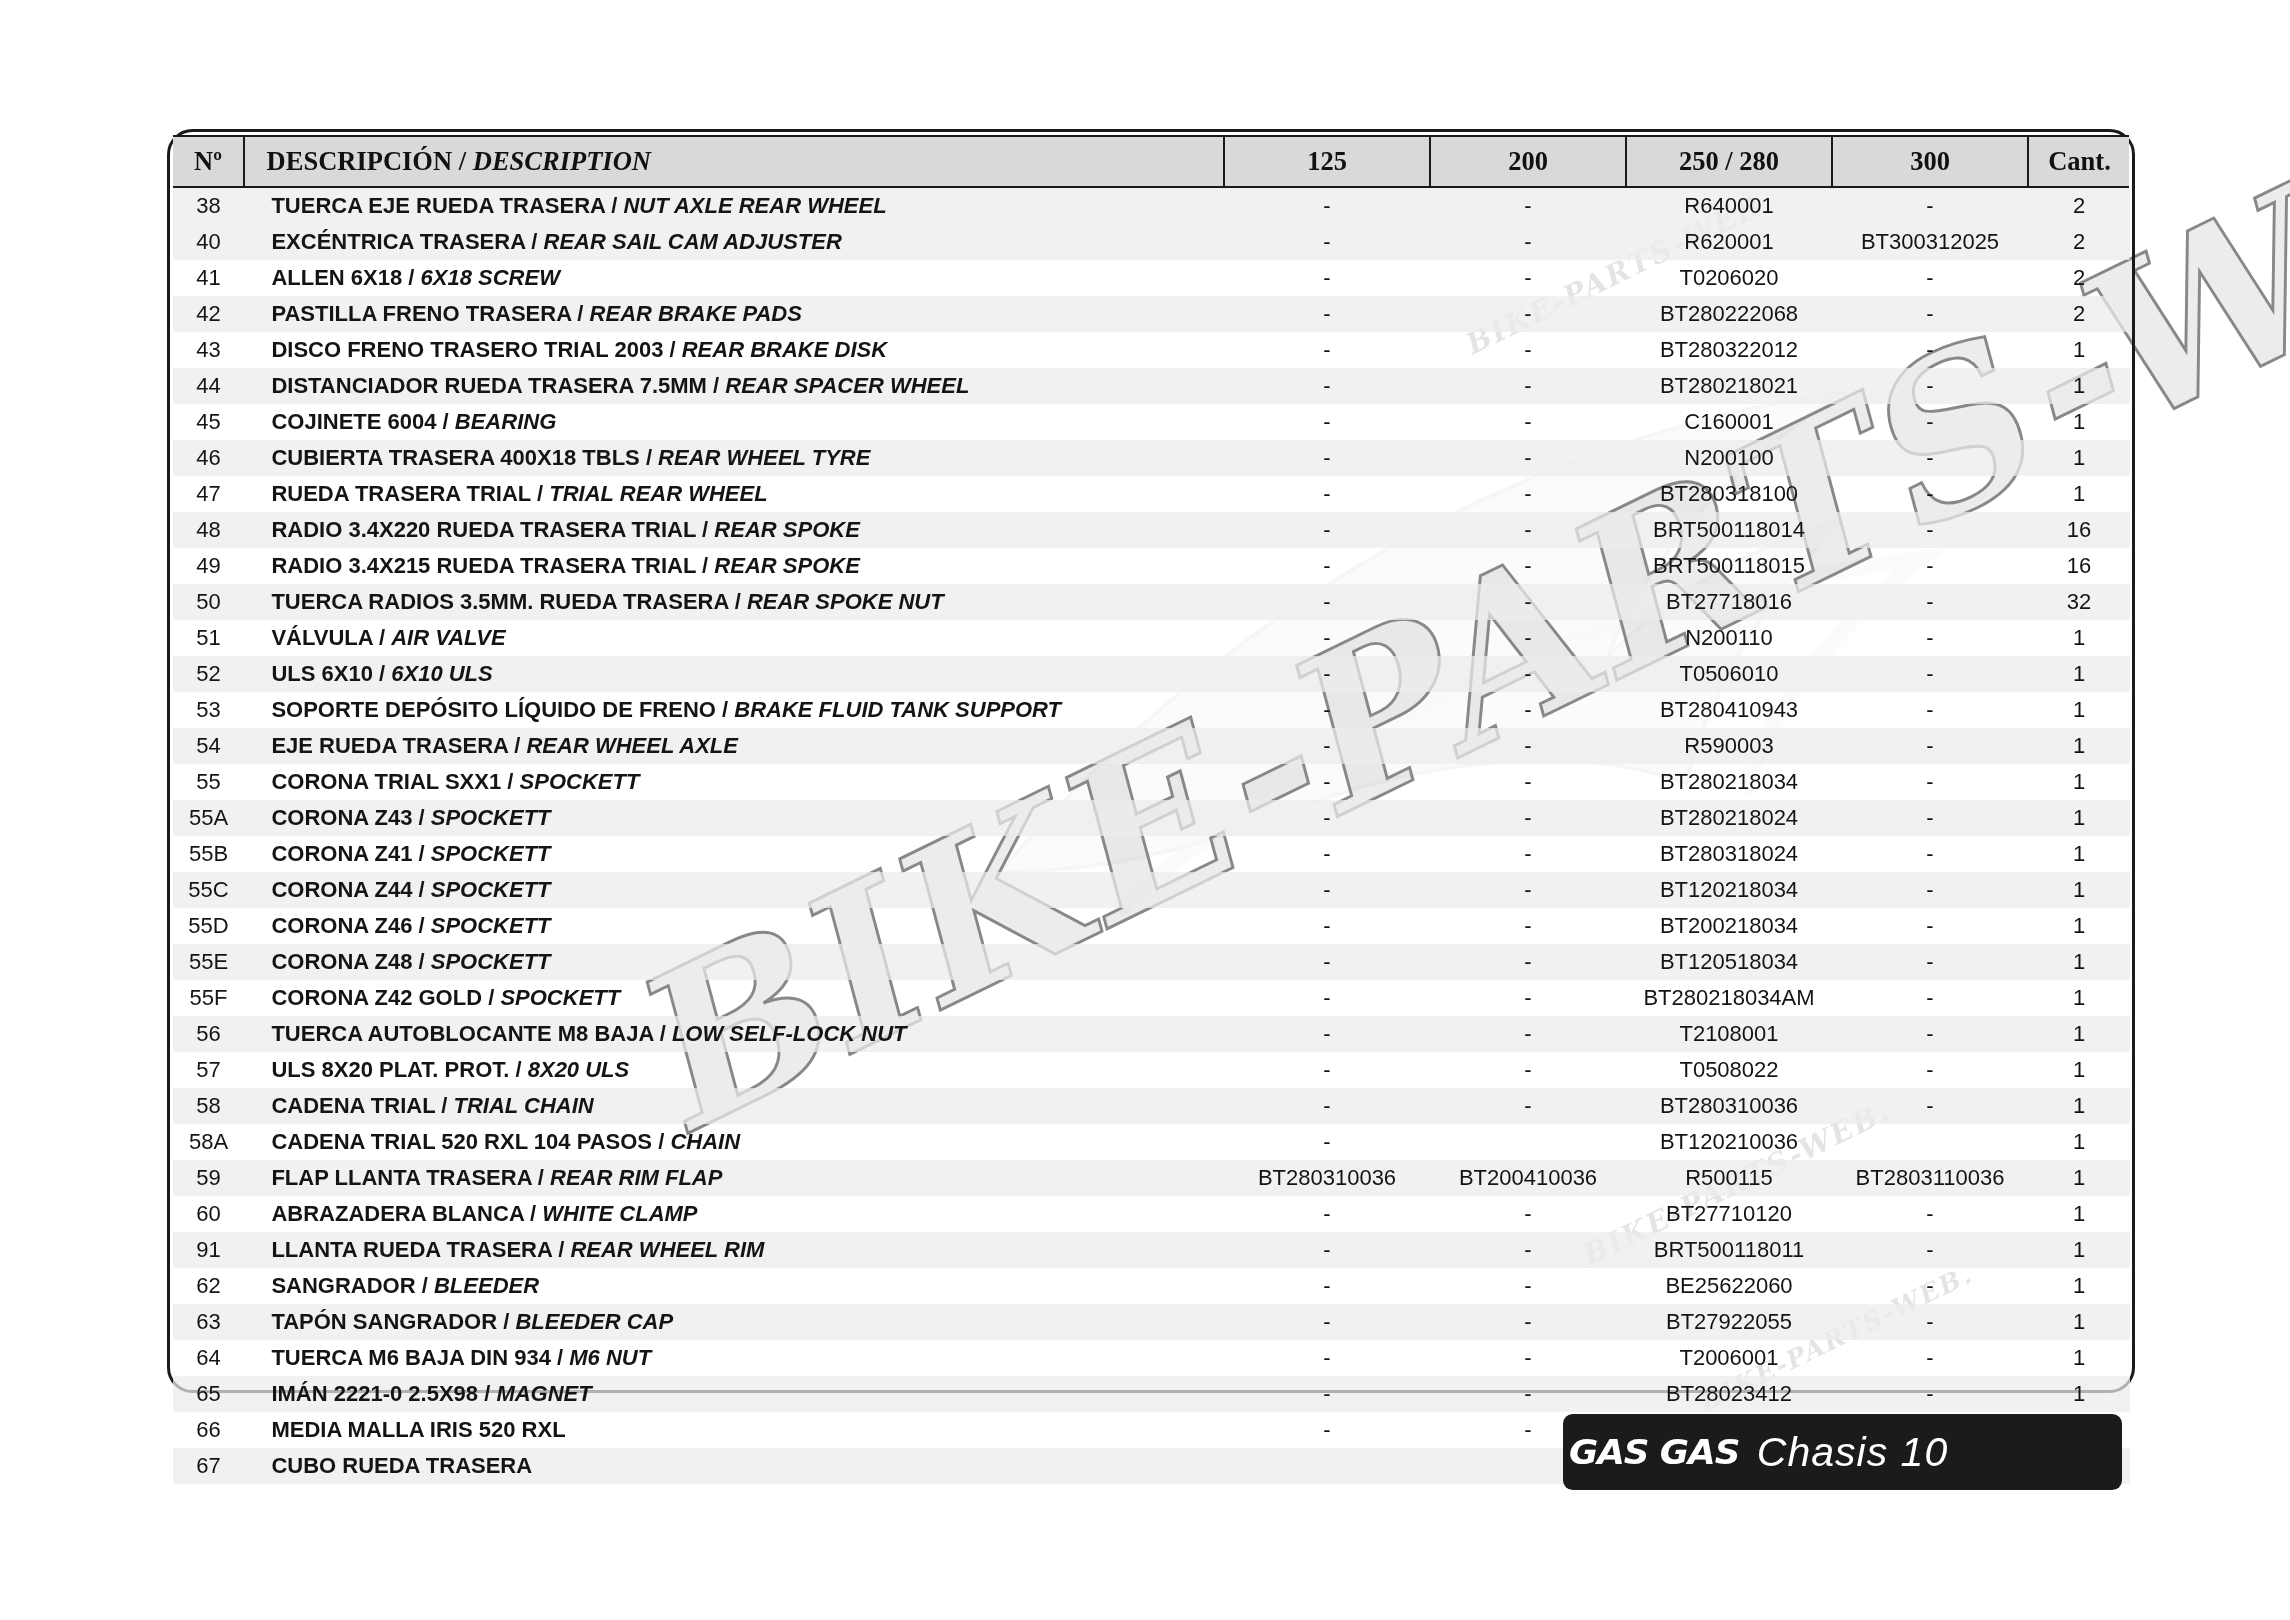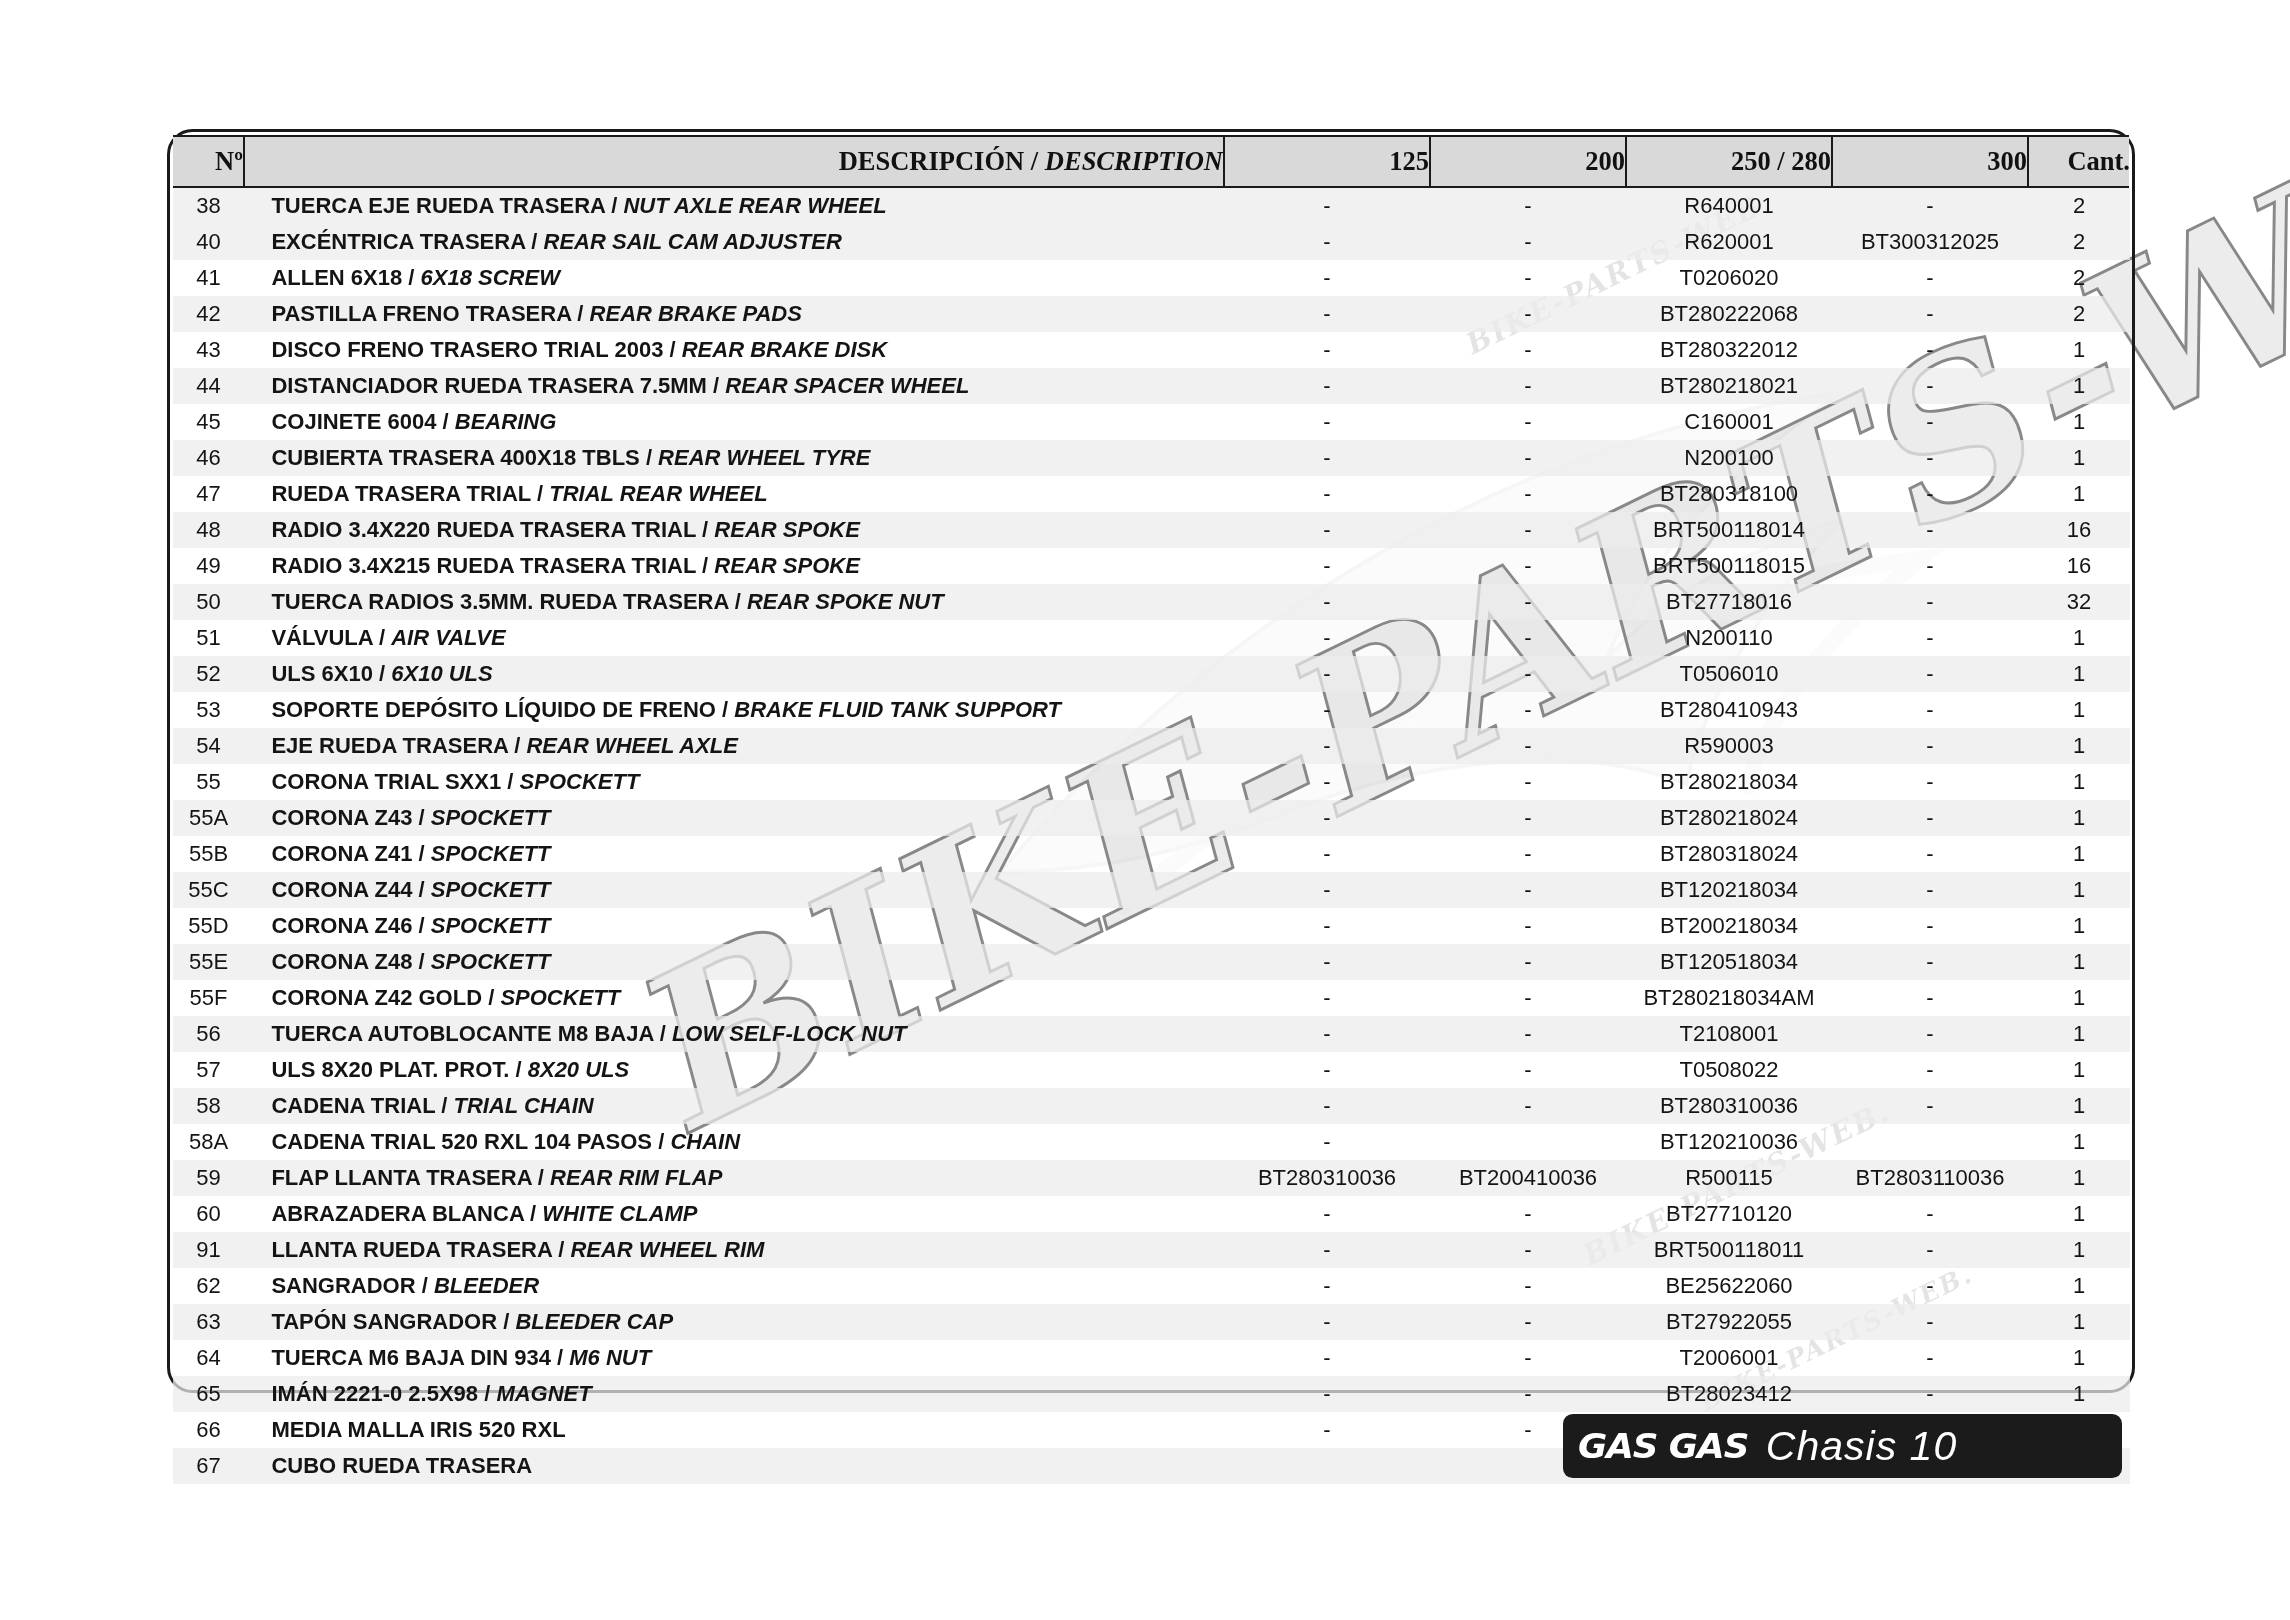--- a/index.html
+++ b/index.html
@@ -119,21 +119,20 @@
   table.parts col.c-cant   { width: 102px; }
 
   table.parts thead th {
     height: 53px;
     font-size: 26.5px;
     font-weight: bold;
     color: #111;
     padding: 0;
     vertical-align: middle;
     background: transparent;
-    text-align: right;
   }
   th.th-no { font-family: "Liberation Serif", serif; font-size: 27.4px; }
   th.th-desc {
     font-family: "Liberation Serif", serif;
     font-size: 30px;
     text-align: left;
     padding-left: 21.6px !important;
   }
   th.th-desc .en { font-style: italic; }
   th.th-num { font-family: "Liberation Serif", serif; font-size: 29px; }
@@ -174,28 +173,28 @@
     text-align: center;
     font-size: 21.6px;
   }
 
   
   #badge {
     position: absolute;
     left: 1563px;
     top: 1414px;
     width: 559px;
-    height: 64px;
+    height: 76px;
     background: #1b1b1b;
     border-radius: 9.8px;
     z-index: 20;
     display: flex;
     align-items: center;
     justify-content: flex-start;
-    padding-left: 19px;
+    padding-left: 10px;
     box-sizing: border-box;
   }
   #badge .gg {
     color: #ffffff;
     font-family: "DejaVu Sans", sans-serif;
     font-weight: bold;
     font-style: italic;
     font-size: 34px;
     letter-spacing: -1px;
     transform: scaleX(1.05);

